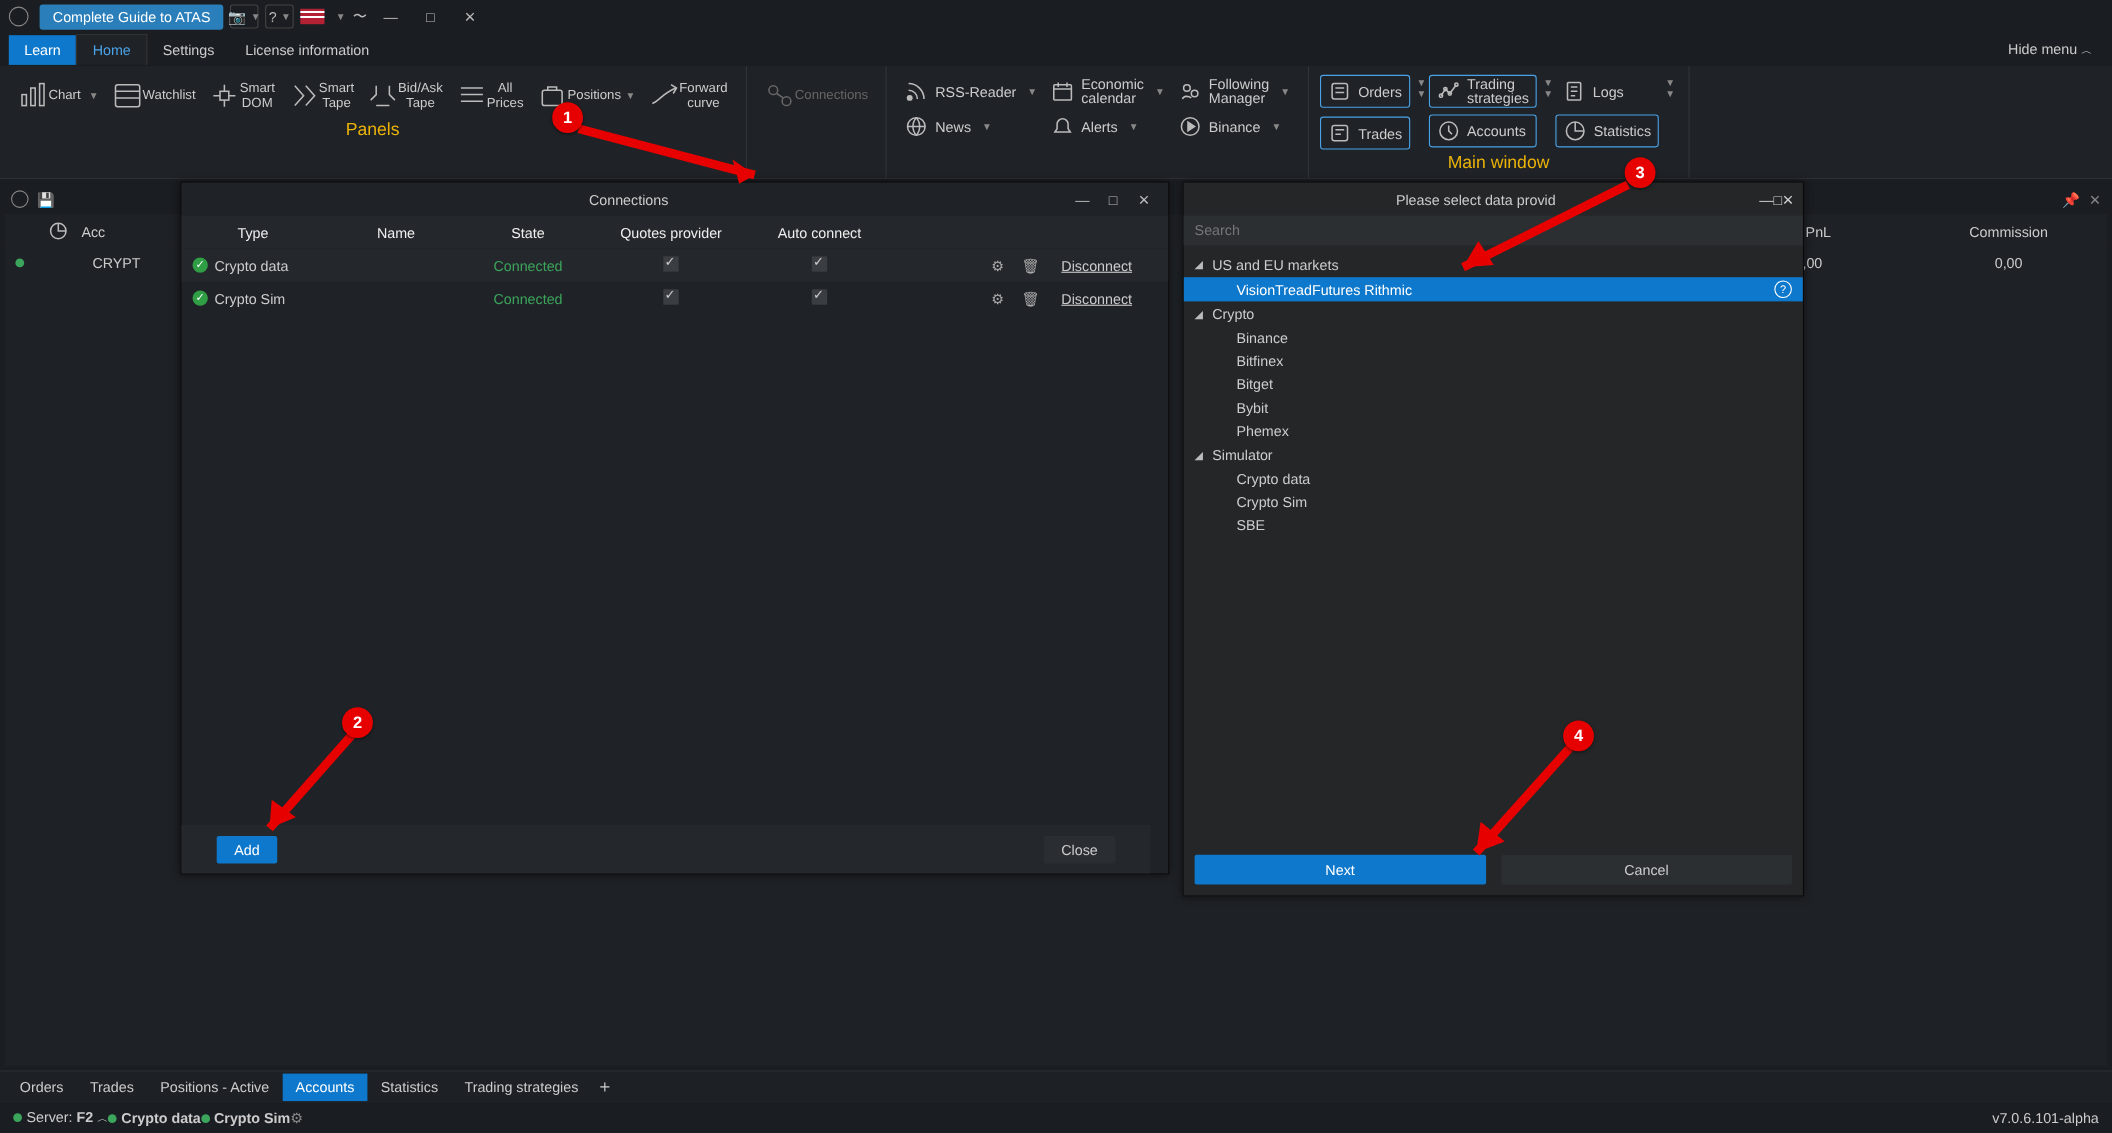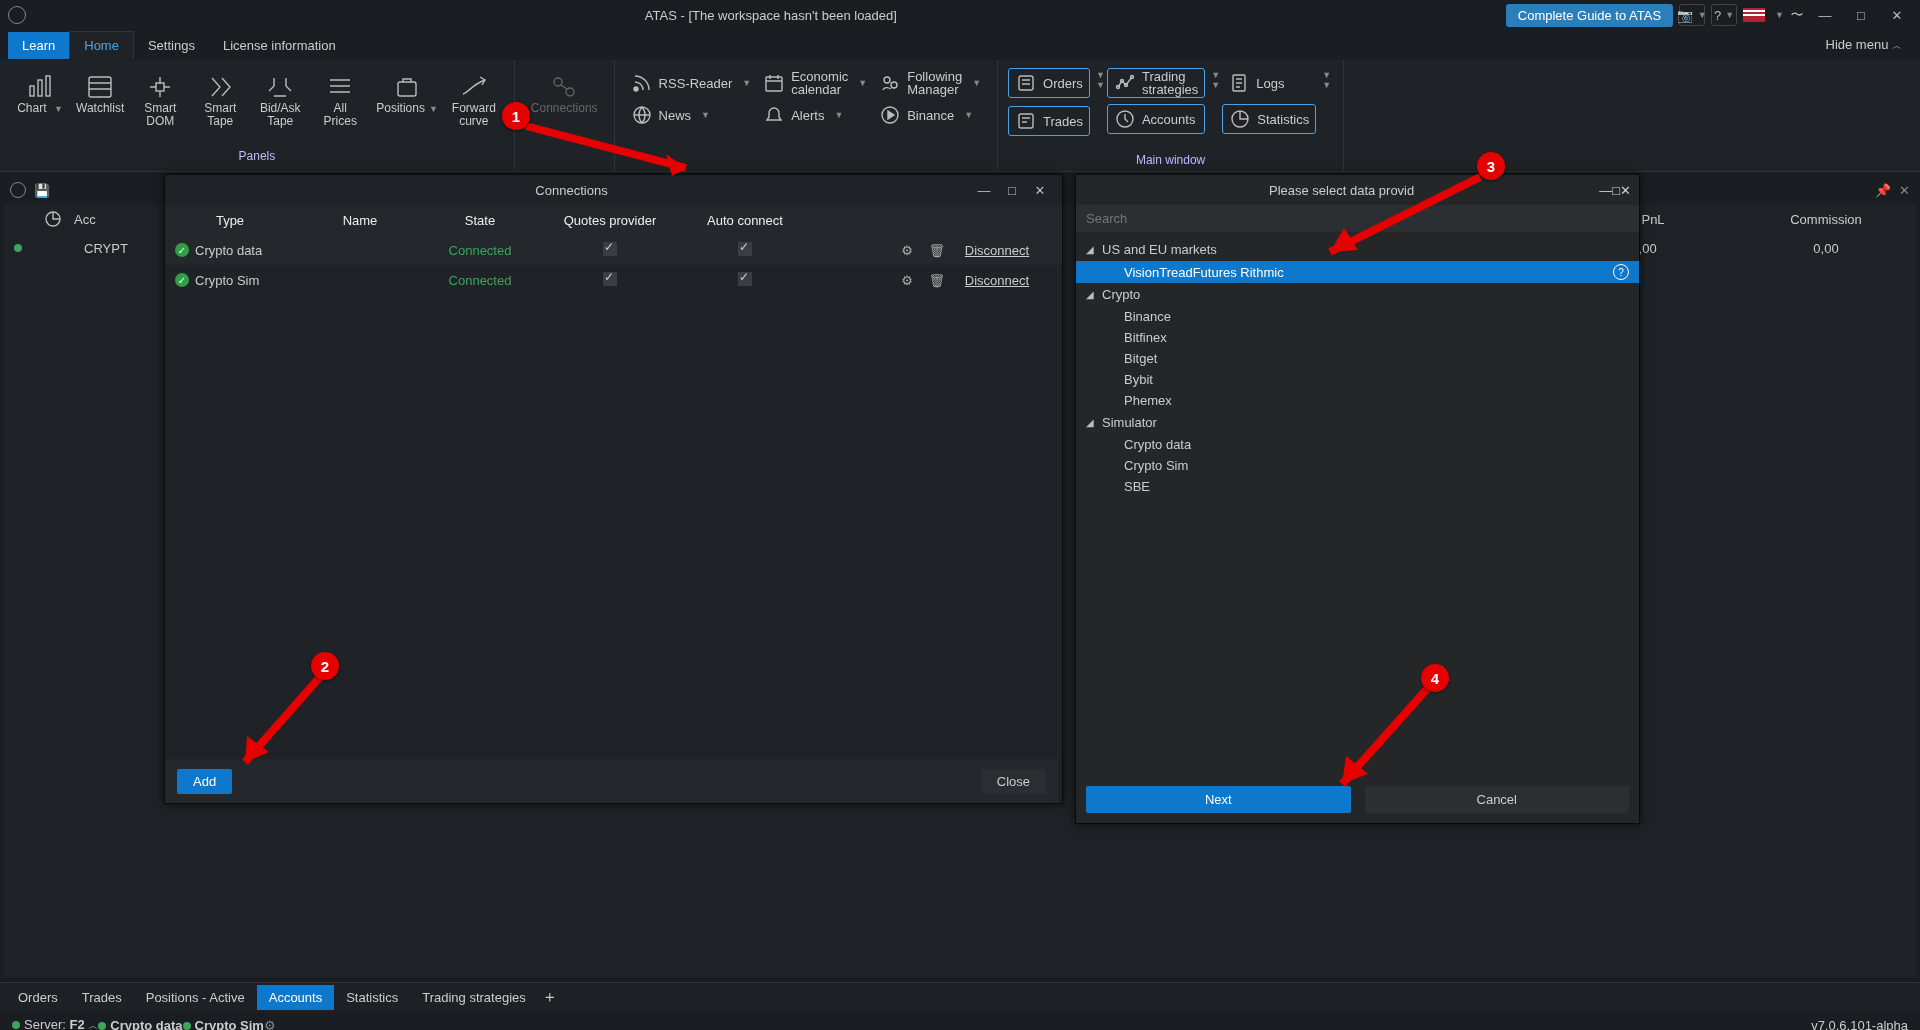--- a/index.html
+++ b/index.html
@@ -20,27 +20,27 @@
 .topmenu .item { padding: 6px 14px; color: #ccc; cursor: pointer; font-size: 13px; }
 .topmenu .item.learn { background: #0e79cc; color: #fff; }
 .topmenu .item.active { color: #4aa3e8; border: 1px solid #333; border-bottom: none; background:#1f2226;}
 .topmenu .spacer { flex: 1; }
 .topmenu .hide { color: #ccc; padding-right: 18px; font-size: 13px; }
 
 
 .ribbon { display:flex; background:#1f2226; border-bottom:1px solid #303438; }
 .ribbon-group { padding: 8px 10px 2px 10px; border-right:1px solid #303438; display:flex; flex-direction:column; }
 .ribbon-row { display:flex; gap:0; align-items:flex-start; }
-.rb-btn { display:flex; flex-direction:column; align-items:center; justify-content:flex-end; padding:4px 6px; min-width:60px; color:#ccc; font-size:12px; text-align:center; border-radius:3px; cursor:pointer; }
+.rb-btn { display:flex; flex-direction:row; align-items:center; justify-content:flex-end; padding:4px 6px; min-width:60px; color:#ccc; font-size:12px; text-align:center; border-radius:3px; cursor:pointer; }
 .rb-btn .ico { height:30px; display:flex; align-items:center; justify-content:center; }
 .rb-btn .lbl { line-height:1.1; }
 .rb-btn.dim { color:#666; }
 .rb-mini { display:flex; align-items:center; gap:6px; padding:3px 6px; color:#ccc; font-size:13px; border-radius:3px; cursor:pointer; height:30px; }
 .rb-mini .mico { width:22px; height:22px; display:flex; align-items:center; justify-content:center; }
-.group-label { text-align:center; color:#c4b5fd; font-size:12px; padding:4px 0 2px 0;margin-top:13px; }
+.group-label { text-align:center; color:#eab308; font-size:16px; padding:4px 0 2px 0; }
 .rb-col { display:flex; flex-direction:column; gap:2px; }
 .rb-boxed { border:1px solid #4aa3e8; }
 .caret { font-size:9px; margin-left:4px; color:#888; }
 
 svg { stroke:#bbb; fill:none; stroke-width:1.4; }
 
 
 .main-area { position:relative; height:810px; background:#1a1d21; }
 .bg-panel { position:absolute; left:4px; top:4px; right:4px; bottom:4px; background:#1e2125; }
 .bg-head { height:28px; background:#1a1d21; display:flex; align-items:center; padding:0 6px; gap:8px; }
@@ -58,21 +58,21 @@
 .conn-head > div, .conn-row > div { text-align:center; }
 .c-type{width:130px;} .c-name{width:130px;} .c-state{width:110px;} .c-qp{width:150px;} .c-ac{width:120px;} .c-sp{flex:1;} .c-g{width:30px;} .c-d{width:30px;} .c-dc{width:110px; text-align:right; padding-right:20px;}
 .conn-row { height:30px; display:flex; align-items:center; color:#ccc; font-size:13px; }
 .conn-row:nth-child(odd){ background:#24272b; }
 .conn-row .c-type { text-align:left; padding-left:10px; display:flex; align-items:center; gap:6px; }
 .ok-ic { width:14px; height:14px; border-radius:50%; background:#2f9e44; display:inline-flex; align-items:center; justify-content:center; color:#fff; font-size:10px; }
 .state-ok { color:#3ba55c; }
 .chk { width:14px; height:14px; display:inline-block; background:#3a3e43; position:relative; }
 .chk::after { content:'✓'; position:absolute; top:-2px; left:1px; color:#ccc; font-size:12px; }
 .link-u { text-decoration:underline; color:#ccc; cursor:pointer; }
-.conn-foot { position:absolute; bottom:0; left:0; right:4px; height:44px; background:#24282c; display:flex; align-items:center; padding:0 12px; }
+.conn-foot { position:absolute; bottom:0; left:0; right:16px; height:44px; background:#24282c; display:flex; align-items:center; padding:0 32px; }
 .btn-blue { background:#0e79cc; color:#fff; padding:5px 16px; border-radius:2px; font-size:13px; cursor:pointer; }
 .btn-dark { background:#2a2e32; color:#ccc; padding:5px 16px; border-radius:2px; font-size:13px; cursor:pointer; }
 
 
 .prov-win { position:absolute; left:1075px; top:2px; width:565px; height:650px; background:#242628; border:1px solid #0a0a0a; box-shadow:0 0 8px rgba(0,0,0,0.6); }
 .prov-title { height:30px; display:flex; align-items:center; padding:0 8px; }
 .prov-title .t { flex:1; text-align:center; color:#ccc; font-size:13px; }
 .prov-search { margin:0; padding:0; }
 .prov-search input { width:100%; background:#2c2f32; border:none; color:#ccc; padding:6px 10px; font-size:13px; outline:none; }
 .prov-tree { padding:6px 0; height:530px; overflow:auto; }
@@ -100,21 +100,20 @@
 .status .sp { flex:1; }
 .sd { width:8px;height:8px;border-radius:50%;background:#3ba55c;display:inline-block;margin-right:4px; }
 
 .small-ic { color:#aaa; font-size:13px; cursor:pointer; }
 </style>
 </head>
 <body>
 
 <div class="titlebar">
   <div class="logo"></div>
-  <div class="title">ATAS - [The workspace hasn't been loaded]</div>
   <div class="right">
     <div class="guide-btn">Complete Guide to ATAS</div>
     <div class="tb-icon">📷<span class="caret">▼</span></div>
     <div class="tb-icon">?<span class="caret">▼</span></div>
     <div class="flag"></div>
       <span class="caret">▼</span>
     <div class="win-btn" style="width:14px">〜</div>
     <div class="win-btn">—</div>
     <div class="win-btn">□</div>
     <div class="win-btn">✕</div>

